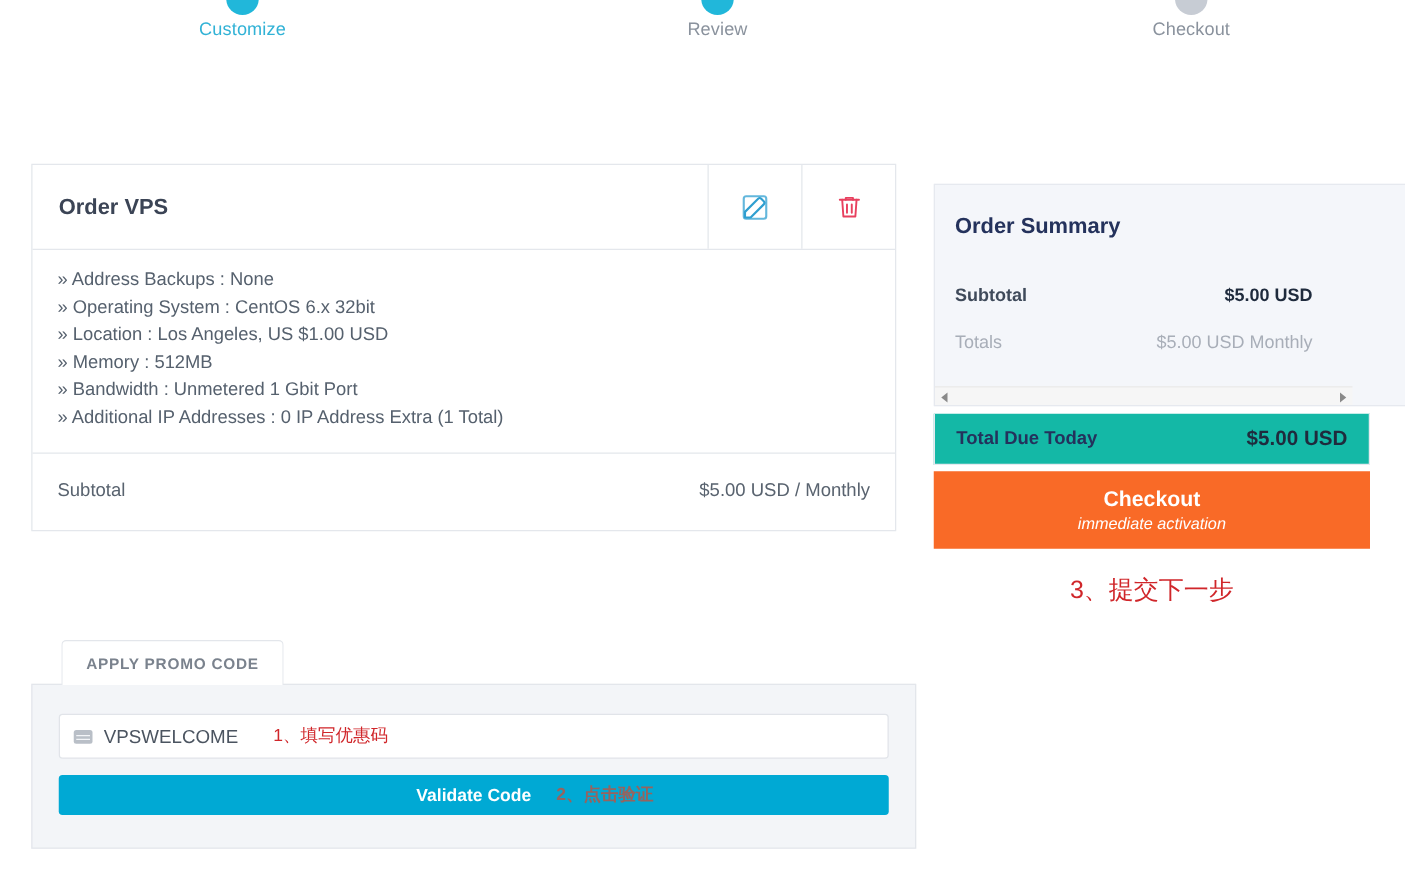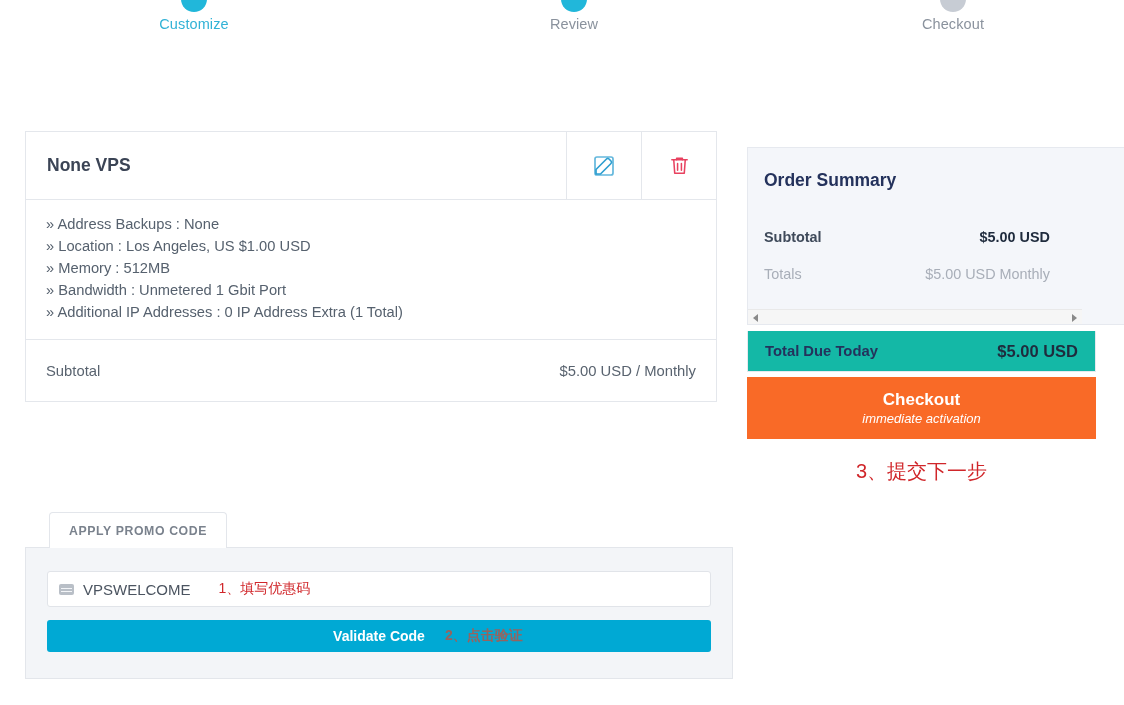--- a/index.html
+++ b/index.html
@@ -154,40 +154,41 @@
       <div class="step-label">Review</div>
     </div>
     <div class="step" style="left:863px;">
       <div class="step-dot inactive"></div>
       <div class="step-label">Checkout</div>
     </div>
   </div>
 
   <div class="product-card">
     <div class="product-head">
-      <div class="product-title">None VPS</div>
+      <div class="product-title">Order VPS</div>
       <div class="icon-cell">
         <svg class="edit-ico" width="24" height="24" viewBox="0 0 24 24" fill="none" stroke="currentColor" stroke-width="1.7" stroke-linecap="round" stroke-linejoin="round">
           <path d="M4 15.5V20h4.5L19 9.5a1.8 1.8 0 0 0 0-2.5l-2-2a1.8 1.8 0 0 0-2.5 0L4 15.5z"></path>
           <path d="M3 20.5h18" opacity="0"></path>
           <rect x="3" y="3" width="18" height="18" rx="2" opacity="0.75"></rect>
         </svg>
       </div>
       <div class="icon-cell">
         <svg class="trash-ico" width="23" height="23" viewBox="0 0 24 24" fill="none" stroke="currentColor" stroke-width="1.6" stroke-linecap="round" stroke-linejoin="round">
           <path d="M4 6h16"></path>
           <path d="M9 6V4.5h6V6"></path>
           <path d="M6 6l1 14h10l1-14"></path>
           <path d="M10 10v7M14 10v7"></path>
         </svg>
       </div>
     </div>
 
     <div class="spec-body">
       <div class="spec-line">» Address Backups : None</div>
+      <div class="spec-line">» Operating System : CentOS 6.x 32bit</div>
       <div class="spec-line">» Location : Los Angeles, US $1.00 USD</div>
       <div class="spec-line">» Memory : 512MB</div>
       <div class="spec-line">» Bandwidth : Unmetered 1 Gbit Port</div>
       <div class="spec-line">» Additional IP Addresses : 0 IP Address Extra (1 Total)</div>
     </div>
 
     <div class="subtotal-row">
       <div class="subtotal-label">Subtotal</div>
       <div class="subtotal-val">$5.00 USD / Monthly</div>
     </div>

